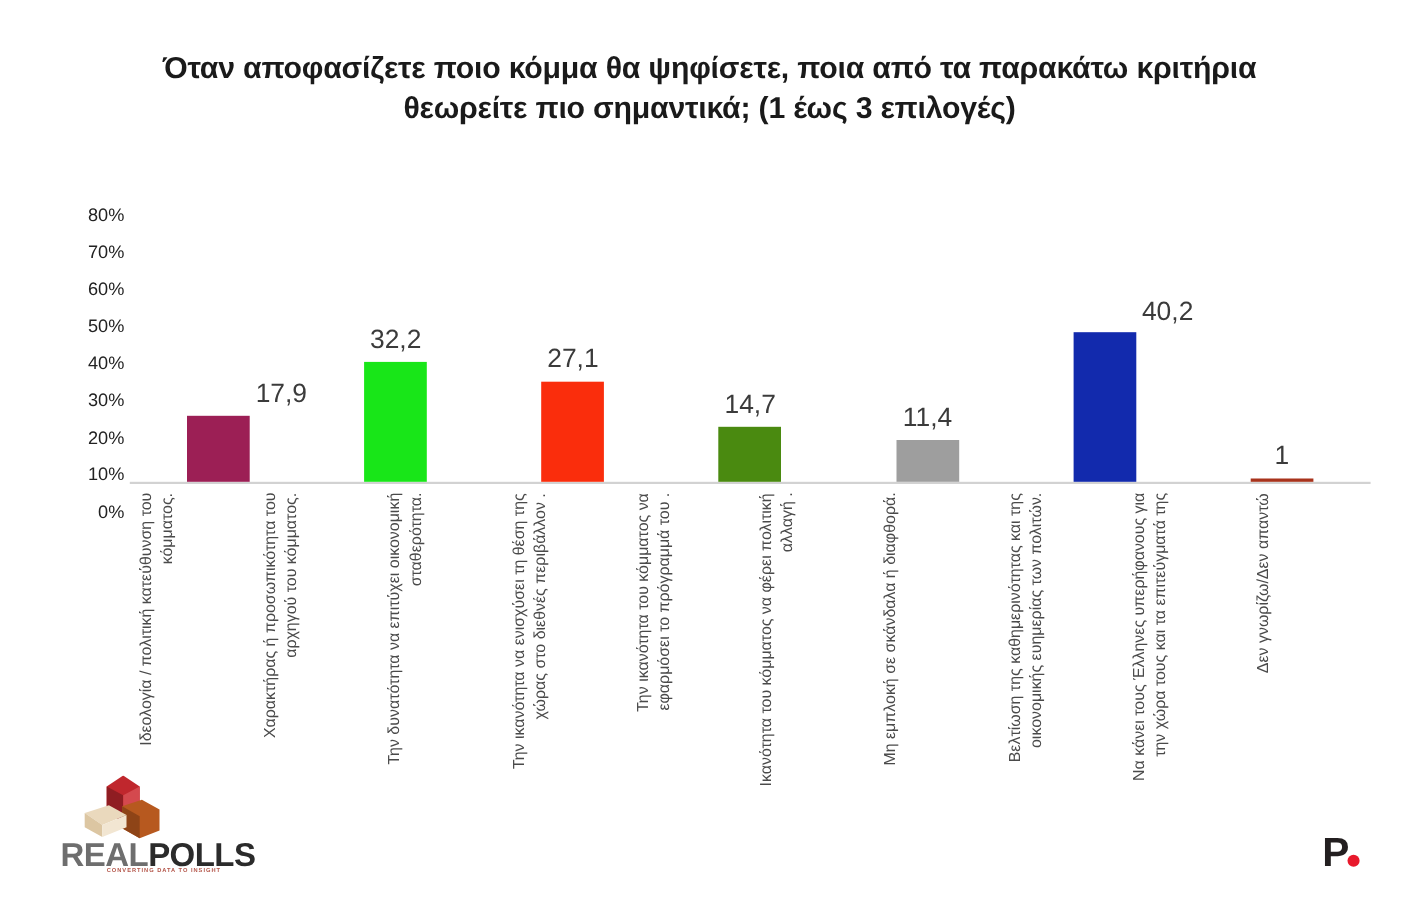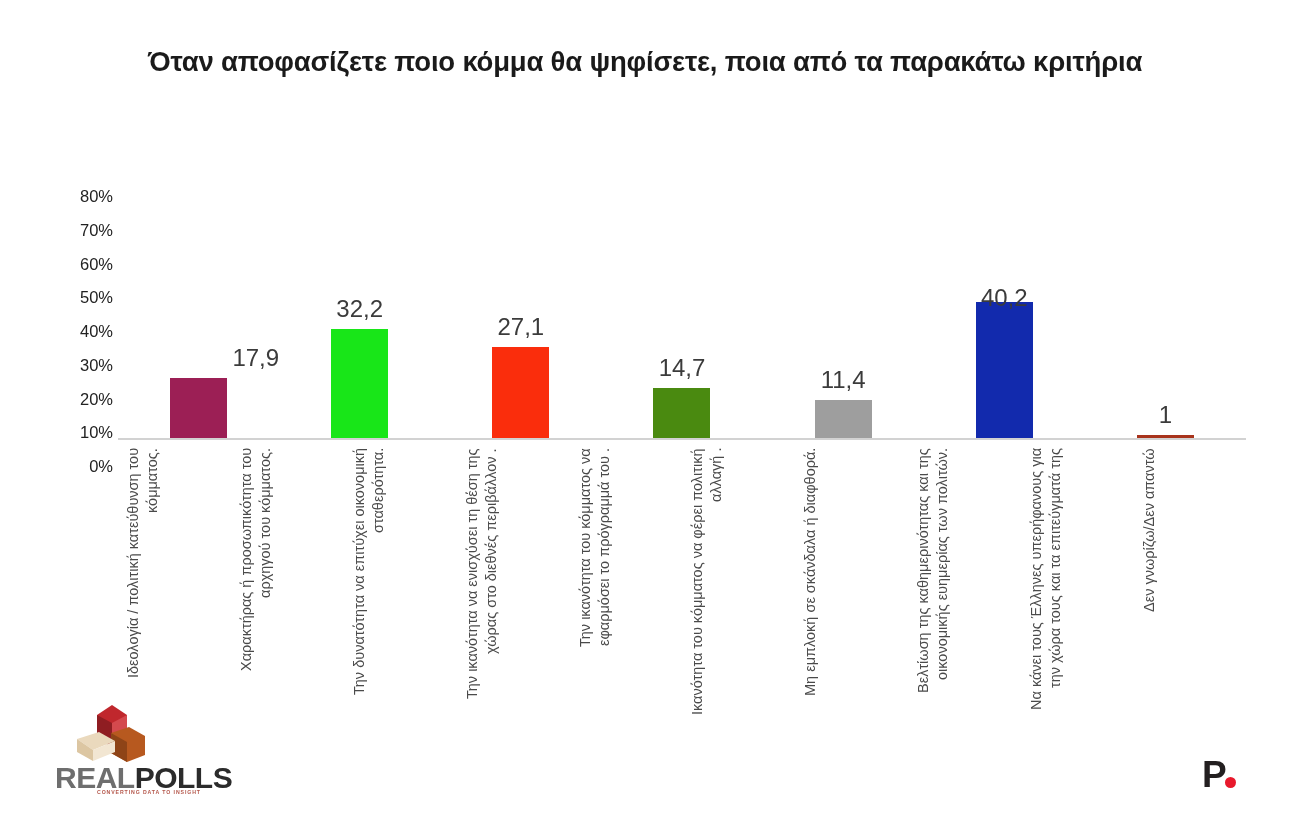--- a/index.html
+++ b/index.html
@@ -191,20 +191,21 @@
     background: #e8192c;
   }
 </style>
 </head>
 <body>
 
 <div class="page">
 
   <div class="chart-title">
     <div>Όταν αποφασίζετε ποιο κόμμα θα ψηφίσετε, ποια από τα παρακάτω κριτήρια</div>
+    <div>θεωρείτε πιο σημαντικά; (1 έως 3 επιλογές)</div>
   </div>
 
   <div class="plot-wrap">
     <div class="y-axis" id="y-axis">
         <div class="y-tick" style="top: 270px;">0%</div>
         <div class="y-tick" style="top: 236.25px;">10%</div>
         <div class="y-tick" style="top: 202.5px;">20%</div>
         <div class="y-tick" style="top: 168.75px;">30%</div>
         <div class="y-tick" style="top: 135px;">40%</div>
         <div class="y-tick" style="top: 101.25px;">50%</div>
@@ -228,21 +229,21 @@
         </div>
         <div class="bar-slot">
           <div class="bar-value" style="bottom: 55.6125px;">14,7</div>
           <div class="bar-rect" style="height: 49.6125px; background: rgb(74, 138, 16);"></div>
         </div>
         <div class="bar-slot">
           <div class="bar-value" style="bottom: 44.475px;">11,4</div>
           <div class="bar-rect" style="height: 38.475px; background: rgb(158, 158, 158);"></div>
         </div>
         <div class="bar-slot">
-          <div class="bar-value" style="bottom: 126px;">40,2</div>
+          <div class="bar-value" style="bottom: 140px; text-align: right;">40,2</div>
           <div class="bar-rect" style="height: 135.675px; background: rgb(18, 42, 173);"></div>
         </div>
         <div class="bar-slot">
           <div class="bar-value" style="bottom: 9.375px;">1</div>
           <div class="bar-rect" style="height: 3.375px; background: rgb(168, 51, 28);"></div>
         </div>
       </div>
   </div>
 
   <div class="cats" id="cats">

